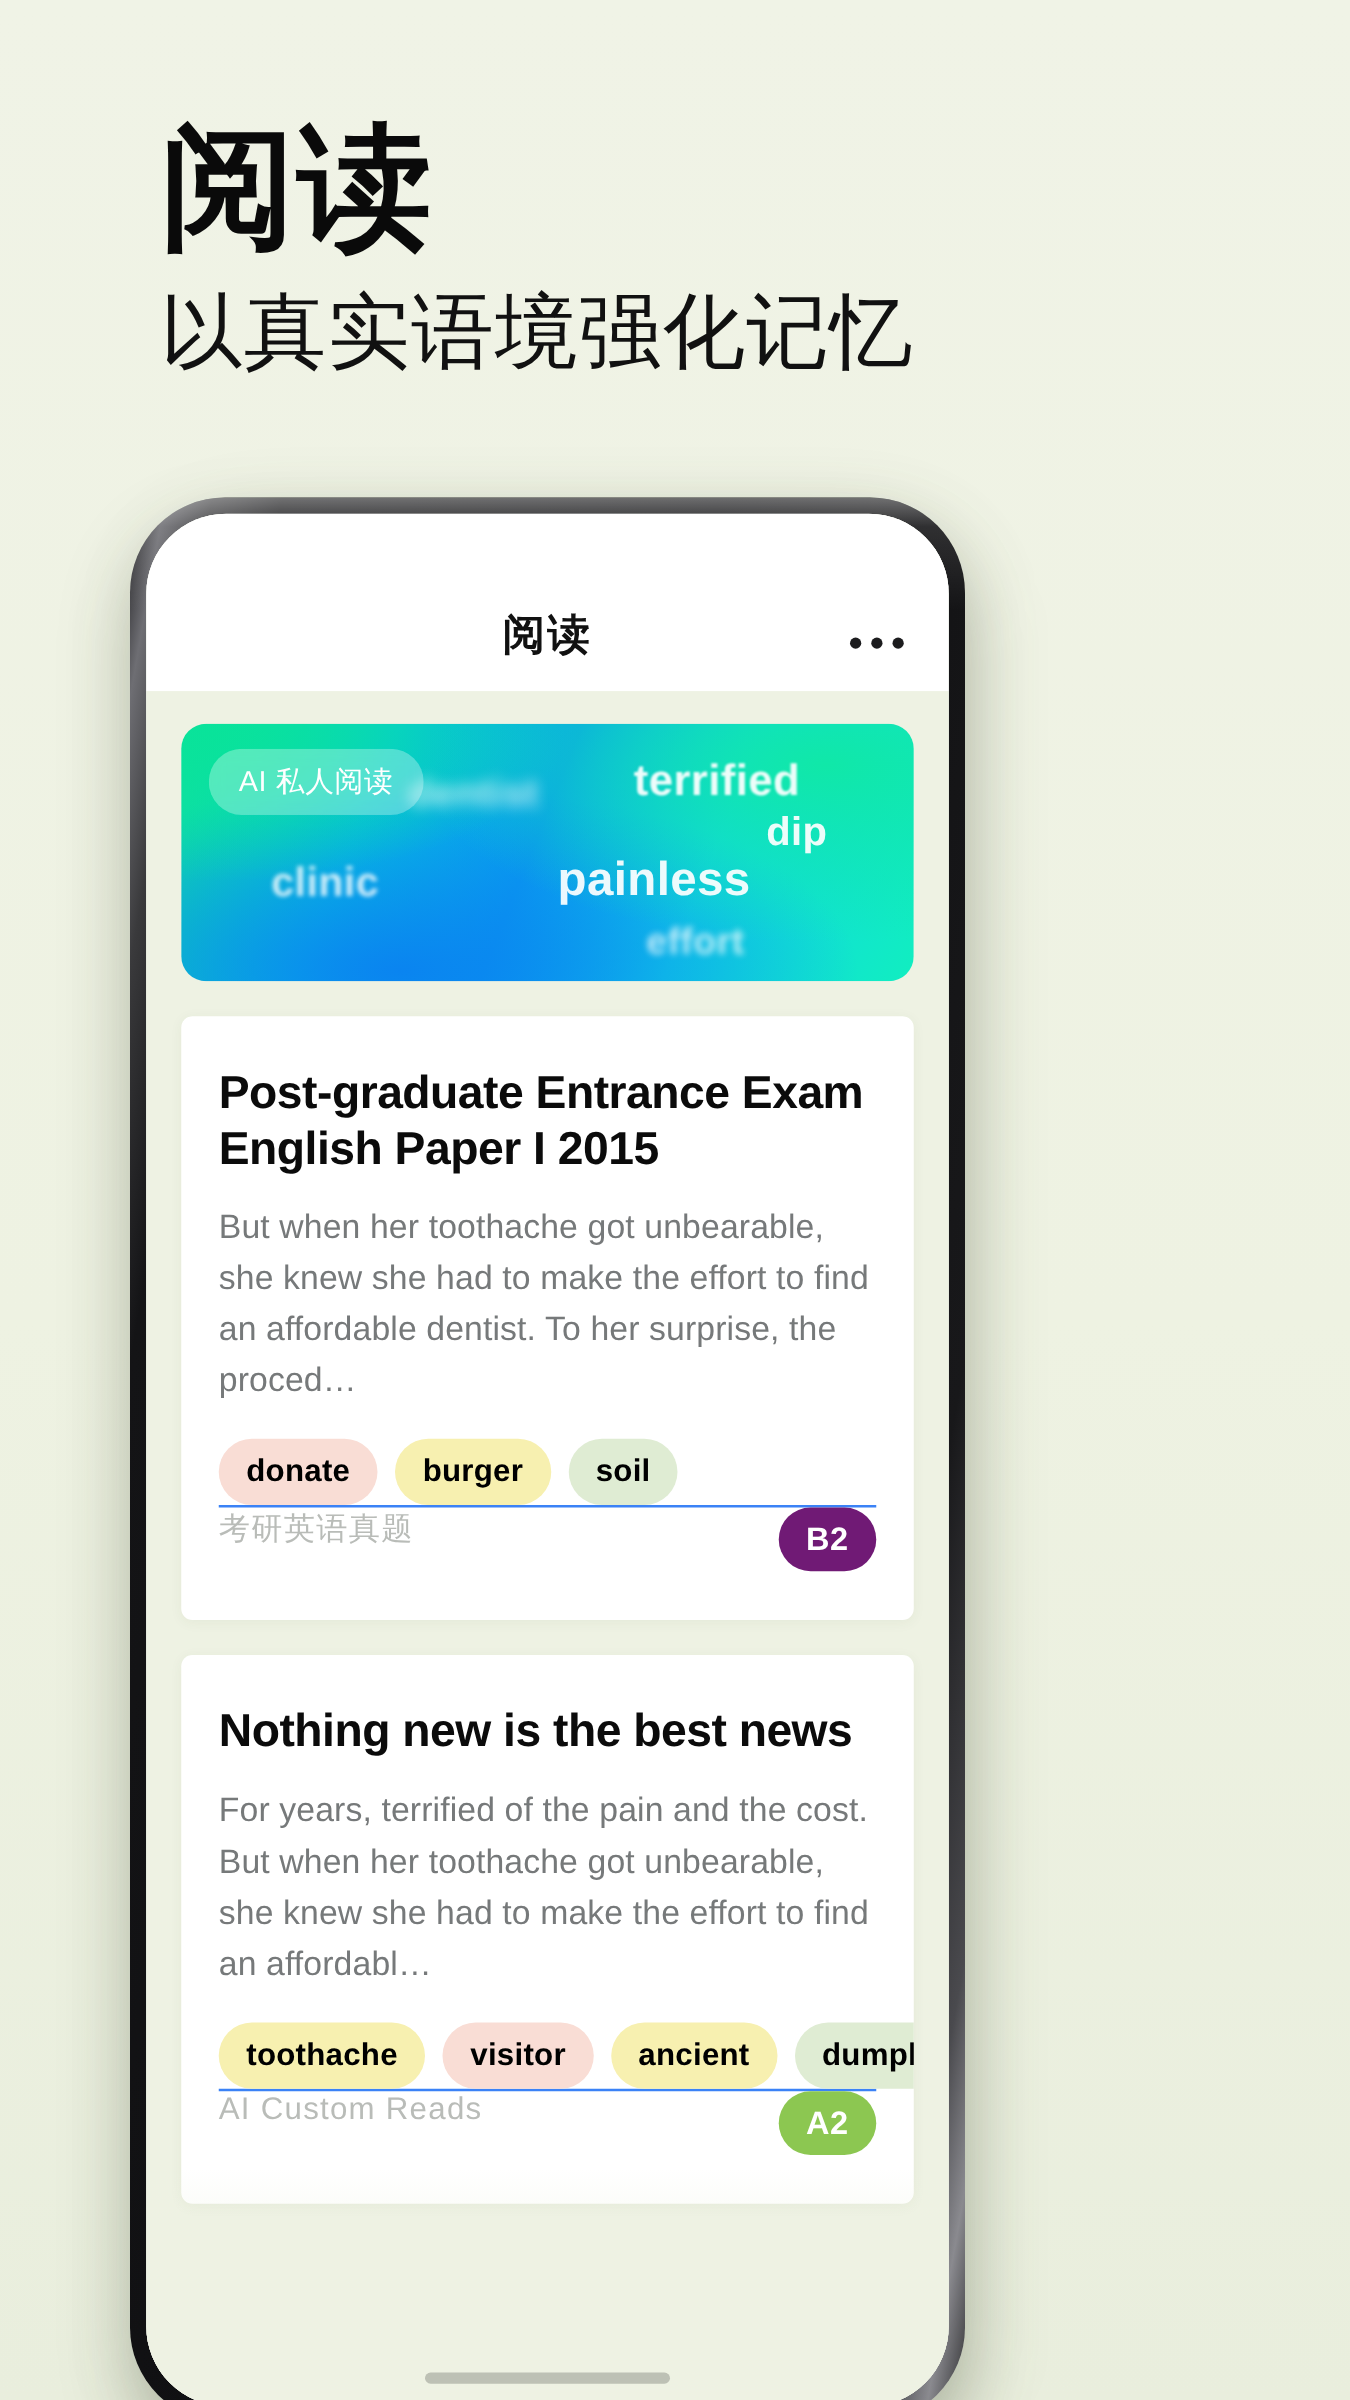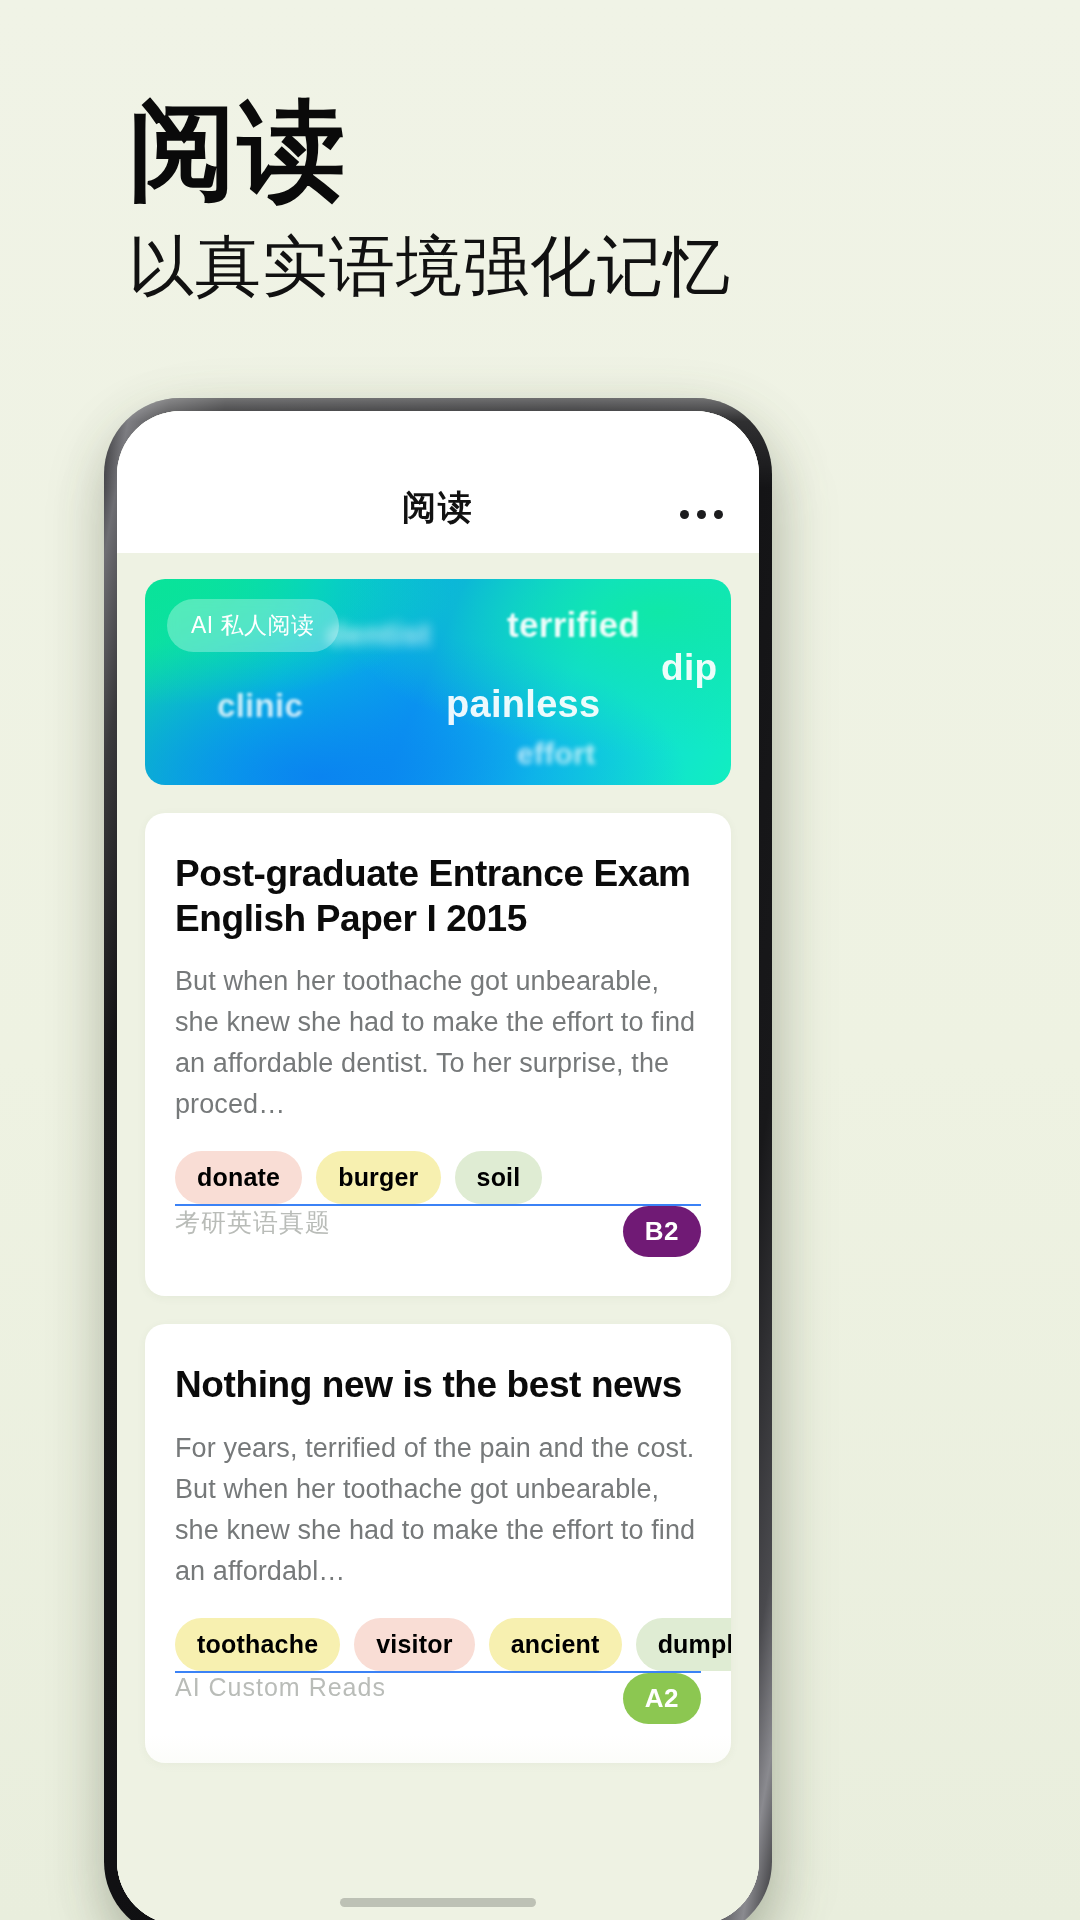--- a/index.html
+++ b/index.html
@@ -144,29 +144,29 @@
     position:absolute;
     color:rgba(255,255,255,0.92);
     font-weight:700;
     white-space:nowrap;
     letter-spacing:0.3px;
   }
   .fw-dentist  { left:182px; top:38px;  font-size:31px; filter:blur(5.5px); color:rgba(255,255,255,0.72); }
   .fw-terrified{ left:362px; top:26px;  font-size:35px; filter:blur(0.9px); }
   .fw-clinic   { left:72px;  top:108px; font-size:33px; filter:blur(1.6px); color:rgba(255,255,255,0.80); }
   .fw-painless { left:262px; top:104px; font-size:38px; filter:blur(0.5px);margin-left:39px; }
-  .fw-dip      { left:468px; top:68px;  font-size:37px; filter:blur(0.6px);margin-left:48px; }
+  .fw-dip      { left:468px; top:68px;  font-size:32px; filter:blur(0.6px); }
   .fw-effort   { left:372px; top:158px; font-size:30px; filter:blur(2.6px); color:rgba(255,255,255,0.72); }
 
   
   .card {
     position:relative;
     margin-top:28px;
     background:#ffffff;
-    border-radius:20px;
+    border-radius:9px;
     padding:38px 30px 0 30px;
     box-shadow:0 2px 10px rgba(60,70,45,0.05);
     overflow:hidden;
   }
   .card-title {
     font-family:"Liberation Sans Narrow","Liberation Sans", sans-serif;
     font-size:37px;
     font-weight:700;
     line-height:1.22;
     letter-spacing:-0.4px;

